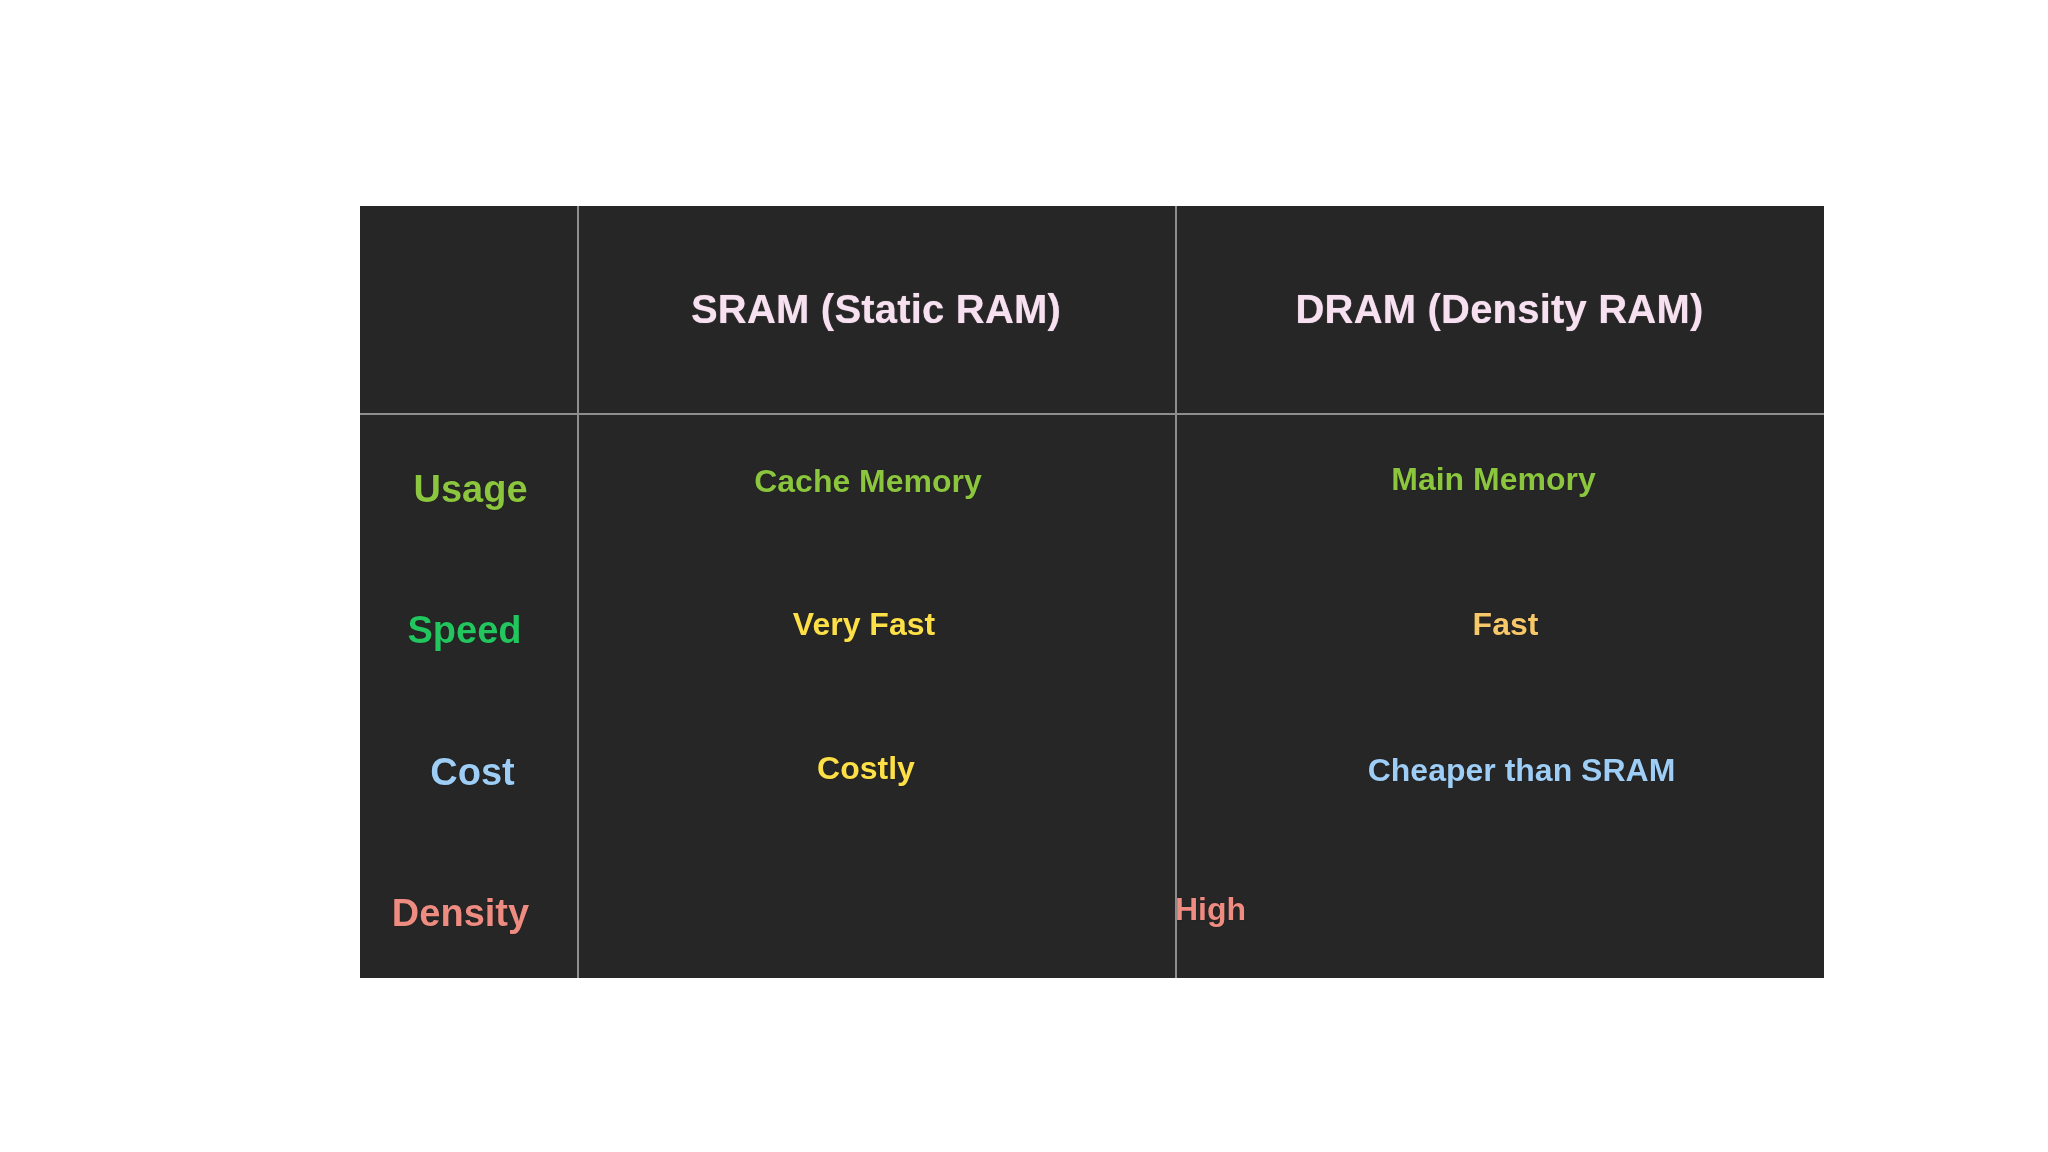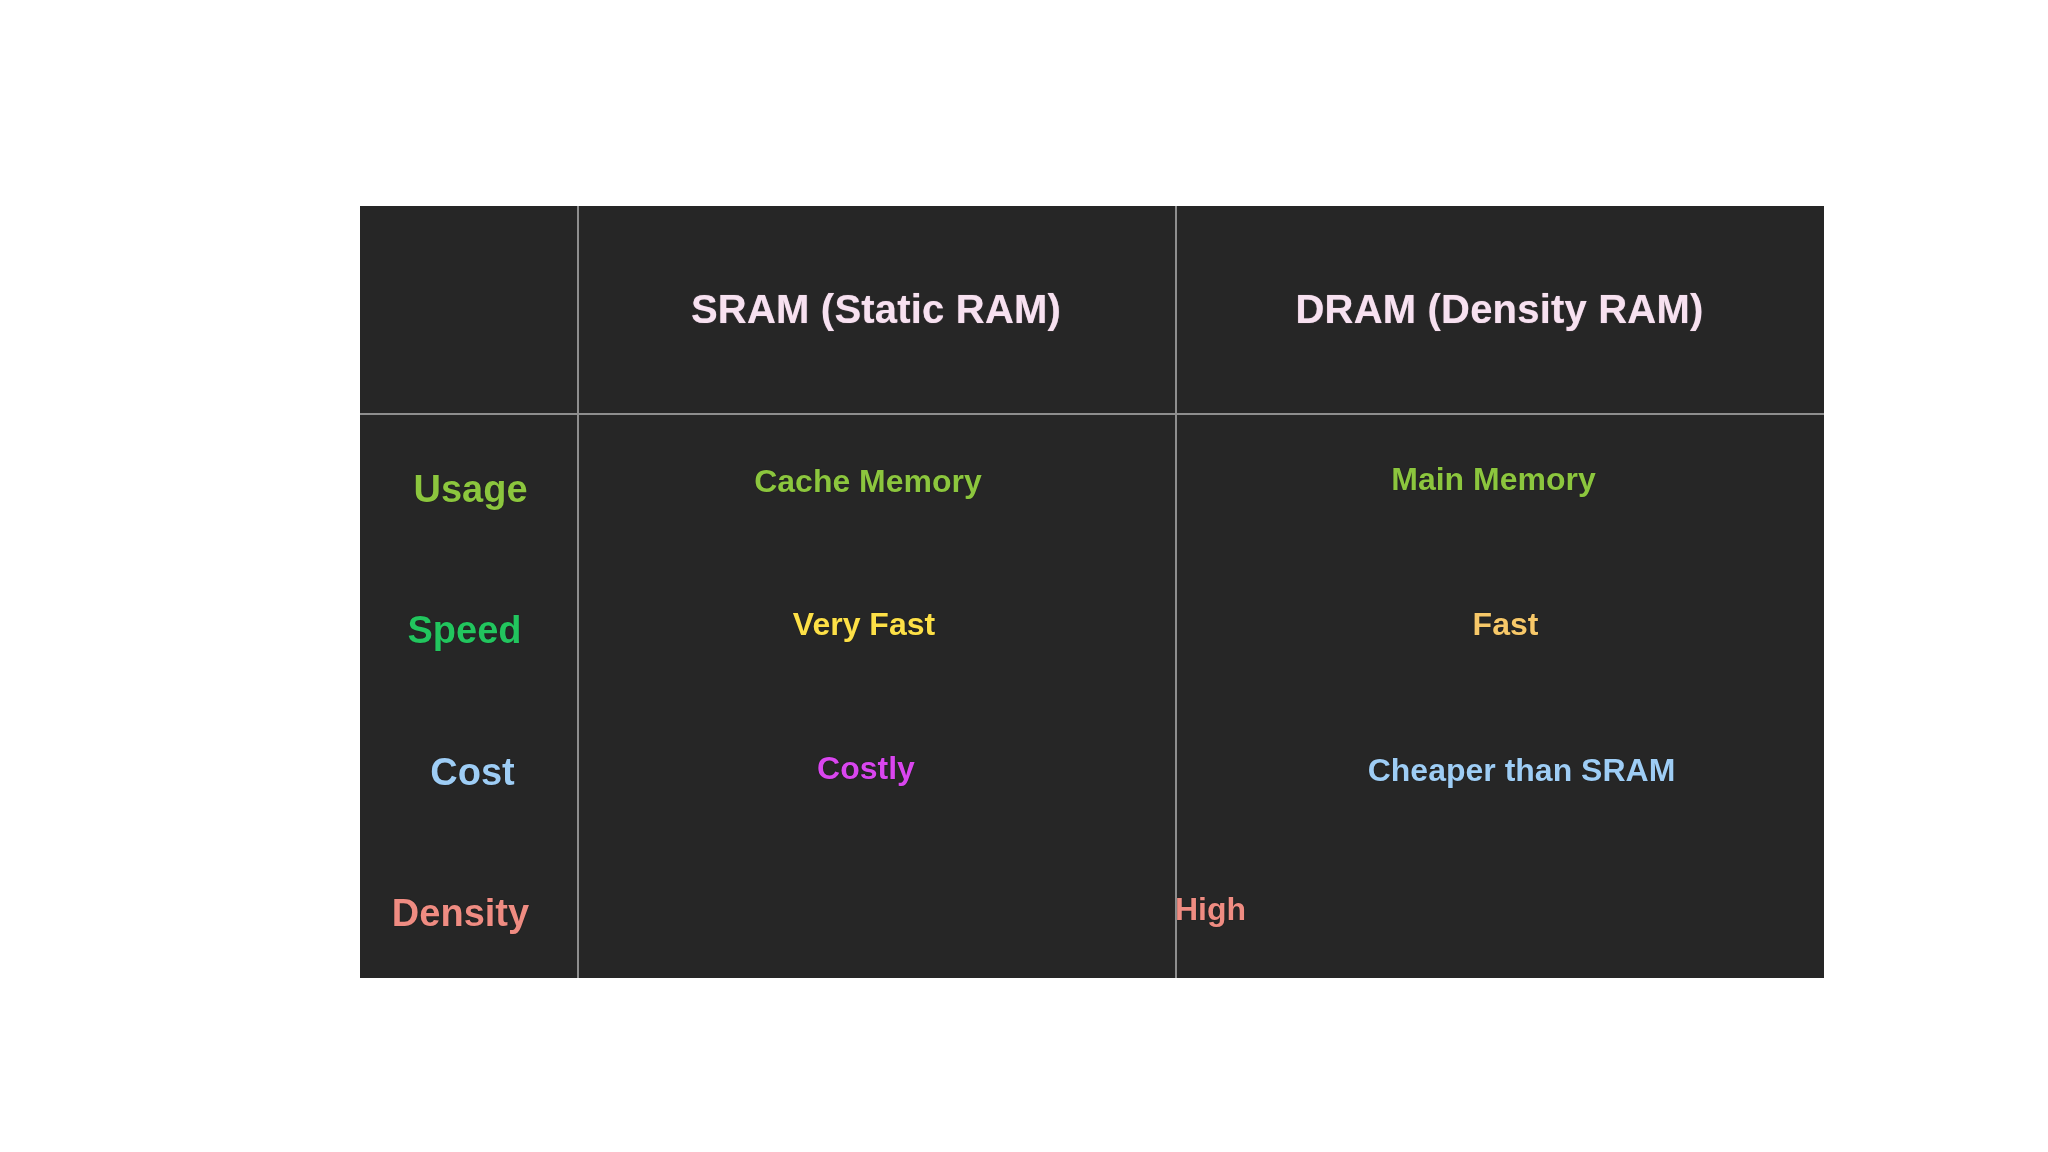--- a/index.html
+++ b/index.html
@@ -183,21 +183,21 @@
         <div class="cell col-dram">
           <span class="cell-value c-yellow" style="color: rgb(247, 200, 105);">Fast</span>
         </div>
       </div>
 
       <div class="table-row row-cost">
         <div class="cell col-label">
           <span class="row-label c-blue" style="color: rgb(158, 205, 245);">Cost</span>
         </div>
         <div class="cell col-sram">
-          <span class="cell-value c-blue" style="color: #d946ef;">Costly</span>
+          <span class="cell-value c-blue" style="color: #fde047;">Costly</span>
         </div>
         <div class="cell col-dram">
           <span class="cell-value c-blue" style="color: rgb(158, 205, 245);">Cheaper than SRAM</span>
         </div>
       </div>
 
       <div class="table-row row-density">
         <div class="cell col-label">
           <span class="row-label c-red" style="color: rgb(239, 140, 130);">Density</span>
         </div>

